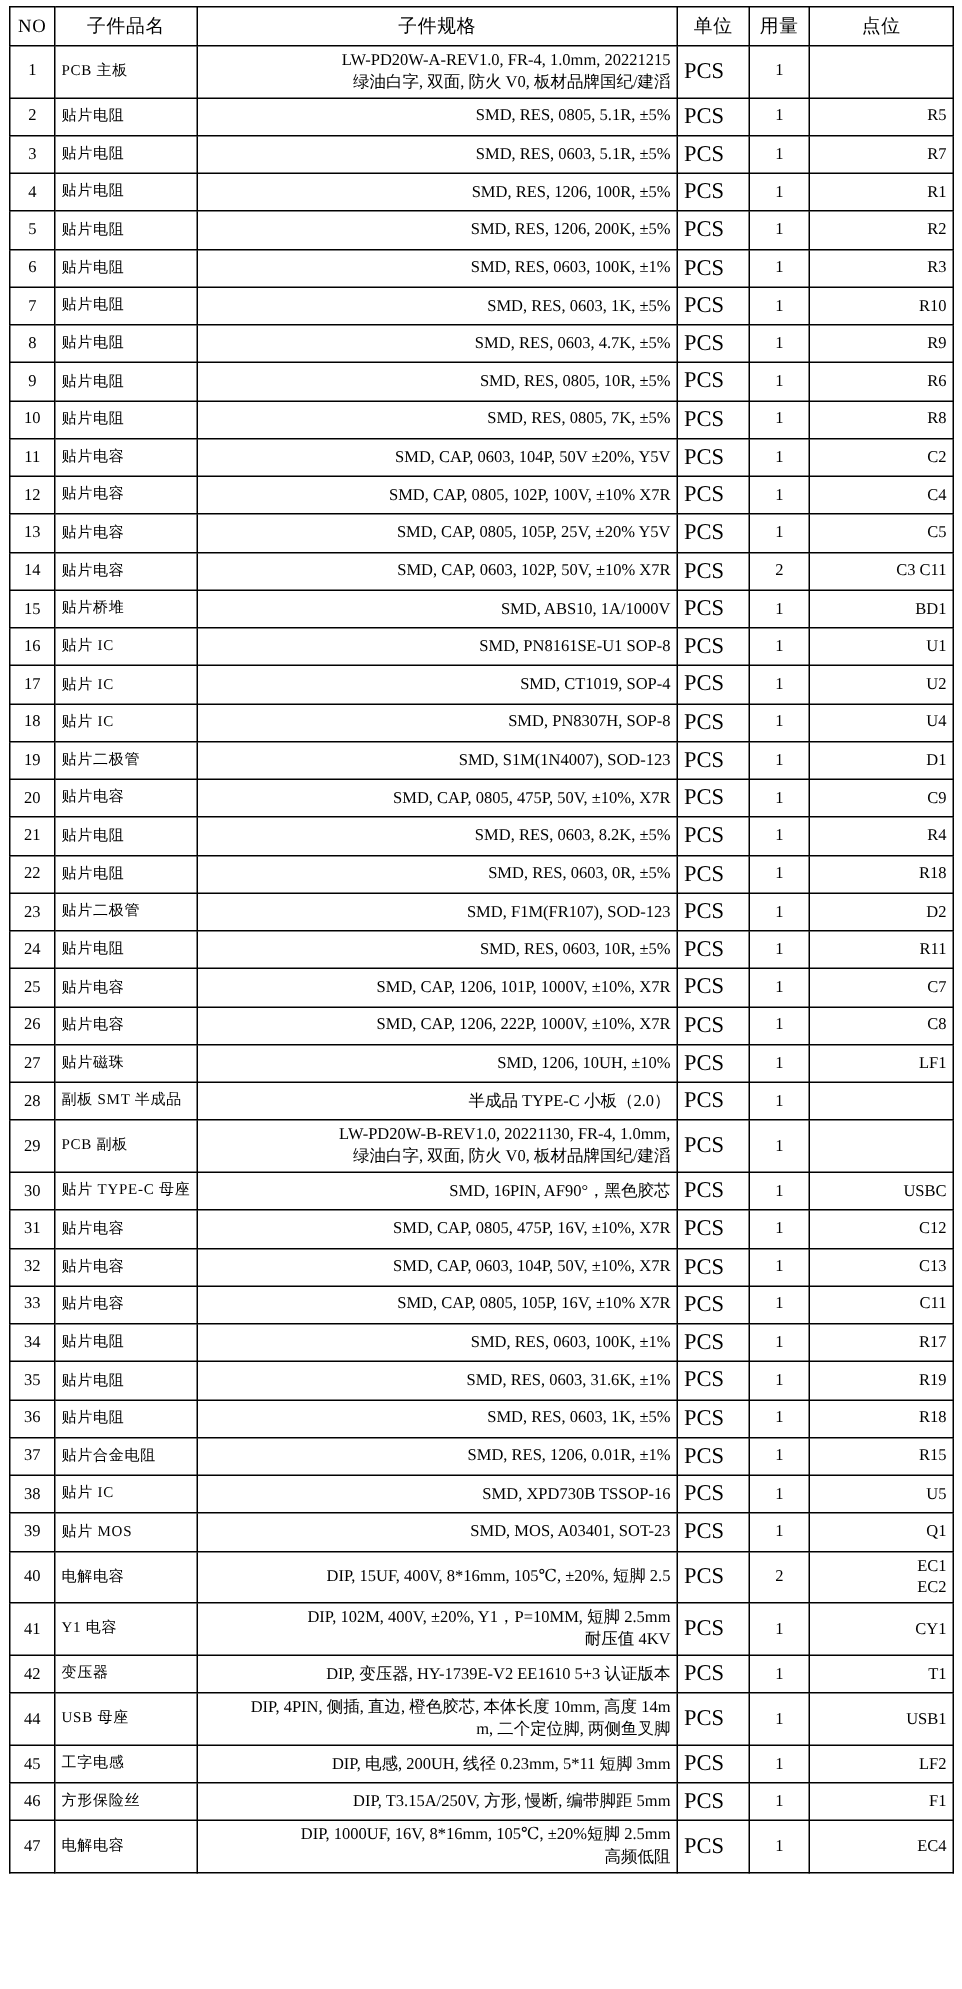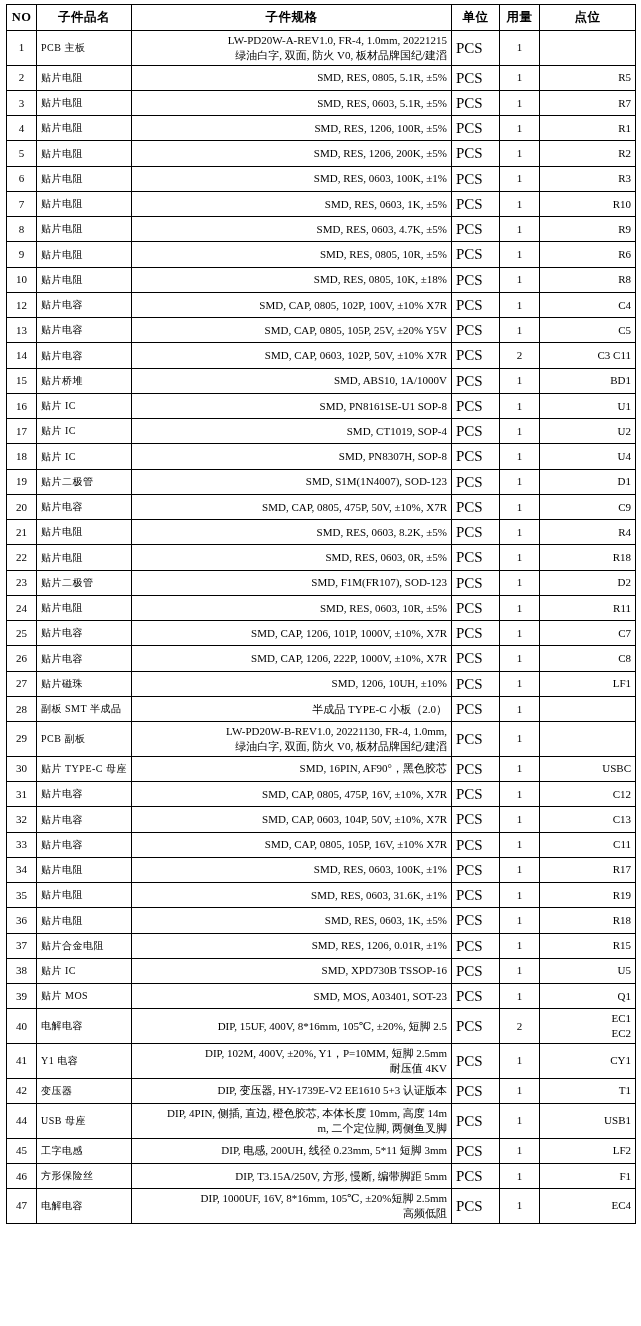--- a/index.html
+++ b/index.html
@@ -34,21 +34,21 @@
   table.bom th, table.bom td {
     border: 1px solid #000000;
     padding: 2px 4px;
     vertical-align: middle;
     line-height: 1.35;
     word-wrap: break-word;
     overflow-wrap: break-word;
   }
   table.bom th {
     text-align: center;
-    font-weight: bold;
+    font-weight: normal;
     font-size: 12.5px;
     padding: 4px 2px;
     letter-spacing: 0.5px;
   }
   th.h-no { letter-spacing: 0; }
   td.no {
     text-align: center;
     font-size: 11px;
   }
   td.name {
@@ -207,26 +207,38 @@
           <td class="unit">PCS</td>
           <td class="qty">1</td>
           <td class="ref">
             <span class="ref-line">R6</span>
           </td>
         </tr>
         <tr>
           <td class="no">10</td>
           <td class="name">贴片电阻</td>
           <td class="spec">
-            <span class="spec-line">SMD, RES, 0805, 10K, ±18%</span>
+            <span class="spec-line">SMD, RES, 0805, 7K, ±5%</span>
           </td>
           <td class="unit">PCS</td>
           <td class="qty">1</td>
           <td class="ref">
             <span class="ref-line">R8</span>
+          </td>
+        </tr>
+        <tr>
+          <td class="no">11</td>
+          <td class="name">贴片电容</td>
+          <td class="spec">
+            <span class="spec-line">SMD, CAP, 0603, 104P, 50V ±20%, Y5V</span>
+          </td>
+          <td class="unit">PCS</td>
+          <td class="qty">1</td>
+          <td class="ref">
+            <span class="ref-line">C2</span>
           </td>
         </tr>
         <tr>
           <td class="no">12</td>
           <td class="name">贴片电容</td>
           <td class="spec">
             <span class="spec-line">SMD, CAP, 0805, 102P, 100V, ±10% X7R</span>
           </td>
           <td class="unit">PCS</td>
           <td class="qty">1</td>

